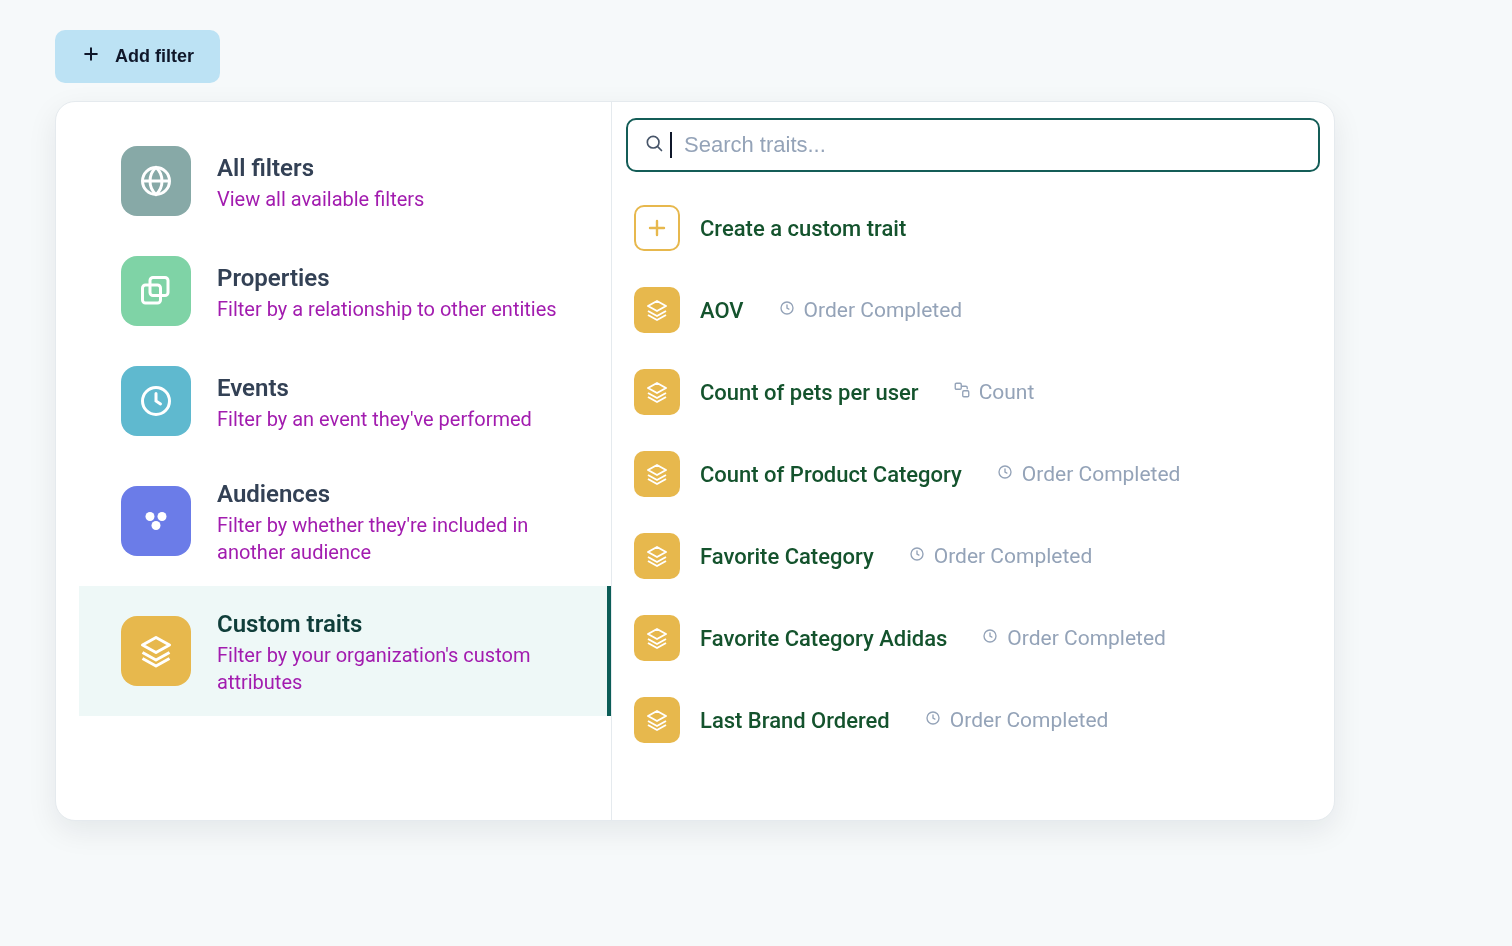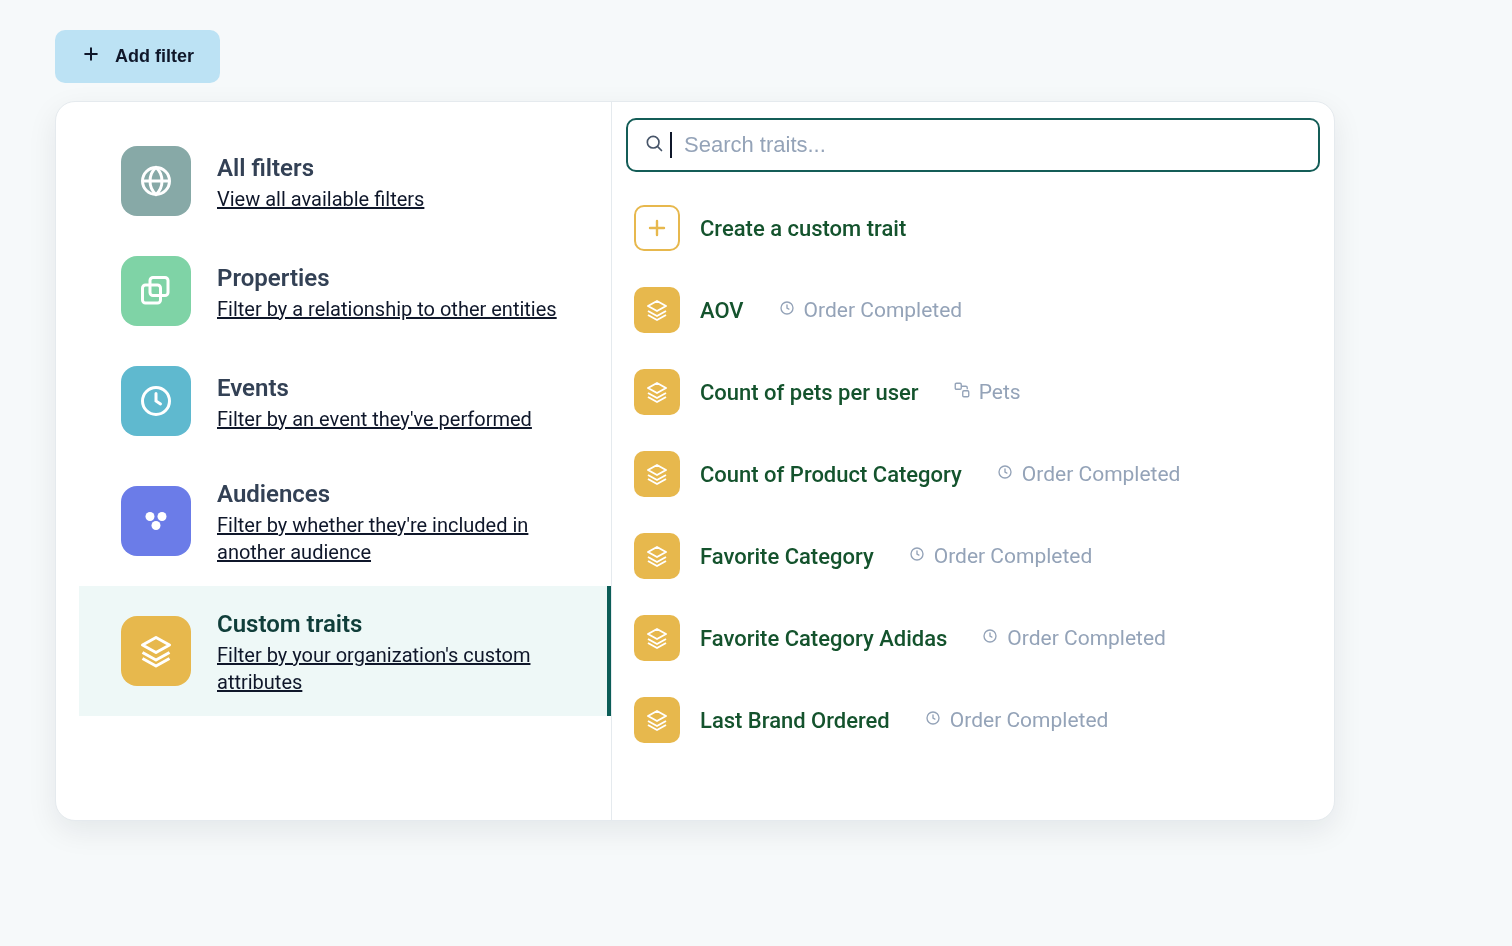--- a/index.html
+++ b/index.html
@@ -87,24 +87,23 @@
     .cat-text { padding-top: 4px; }
     .cat-title {
       font-size: 24px;
       font-weight: 600;
       color: #334155;
       margin-bottom: 4px;
     }
     .cat.selected .cat-title { color: #103e3a; }
     .cat-desc {
       font-size: 20px;
-      color: #0f172a;
+      color: #a21caf;
       line-height: 1.35;
       max-width: 400px;
-      text-decoration: underline;
     }
 
     .ic-all       { background: #87a9a7; }
     .ic-props     { background: #b78bef; }
     .ic-relations { background: #7fd3a6; }
     .ic-events    { background: #5fb9cf; }
     .ic-aud       { background: #6b7ce8; }
     .ic-custom    { background: #e7b84d; }
 
     
@@ -347,21 +346,21 @@
         <div class="row-icon fill">
             <svg viewBox="0 0 24 24">
               <use href="#i-layers"></use>
             </svg>
           </div>
         <span class="row-label">Count of pets per user</span>
         <span class="meta">
           <span><svg viewBox="0 0 24 24">
                 <use href="#i-rel"></use>
               </svg></span>
-          <span>Pets</span>
+          <span>Count</span>
         </span>
       </div>
 
       <div class="row">
         <div class="row-icon fill">
             <svg viewBox="0 0 24 24">
               <use href="#i-layers"></use>
             </svg>
           </div>
         <span class="row-label">Count of Product Category</span>

